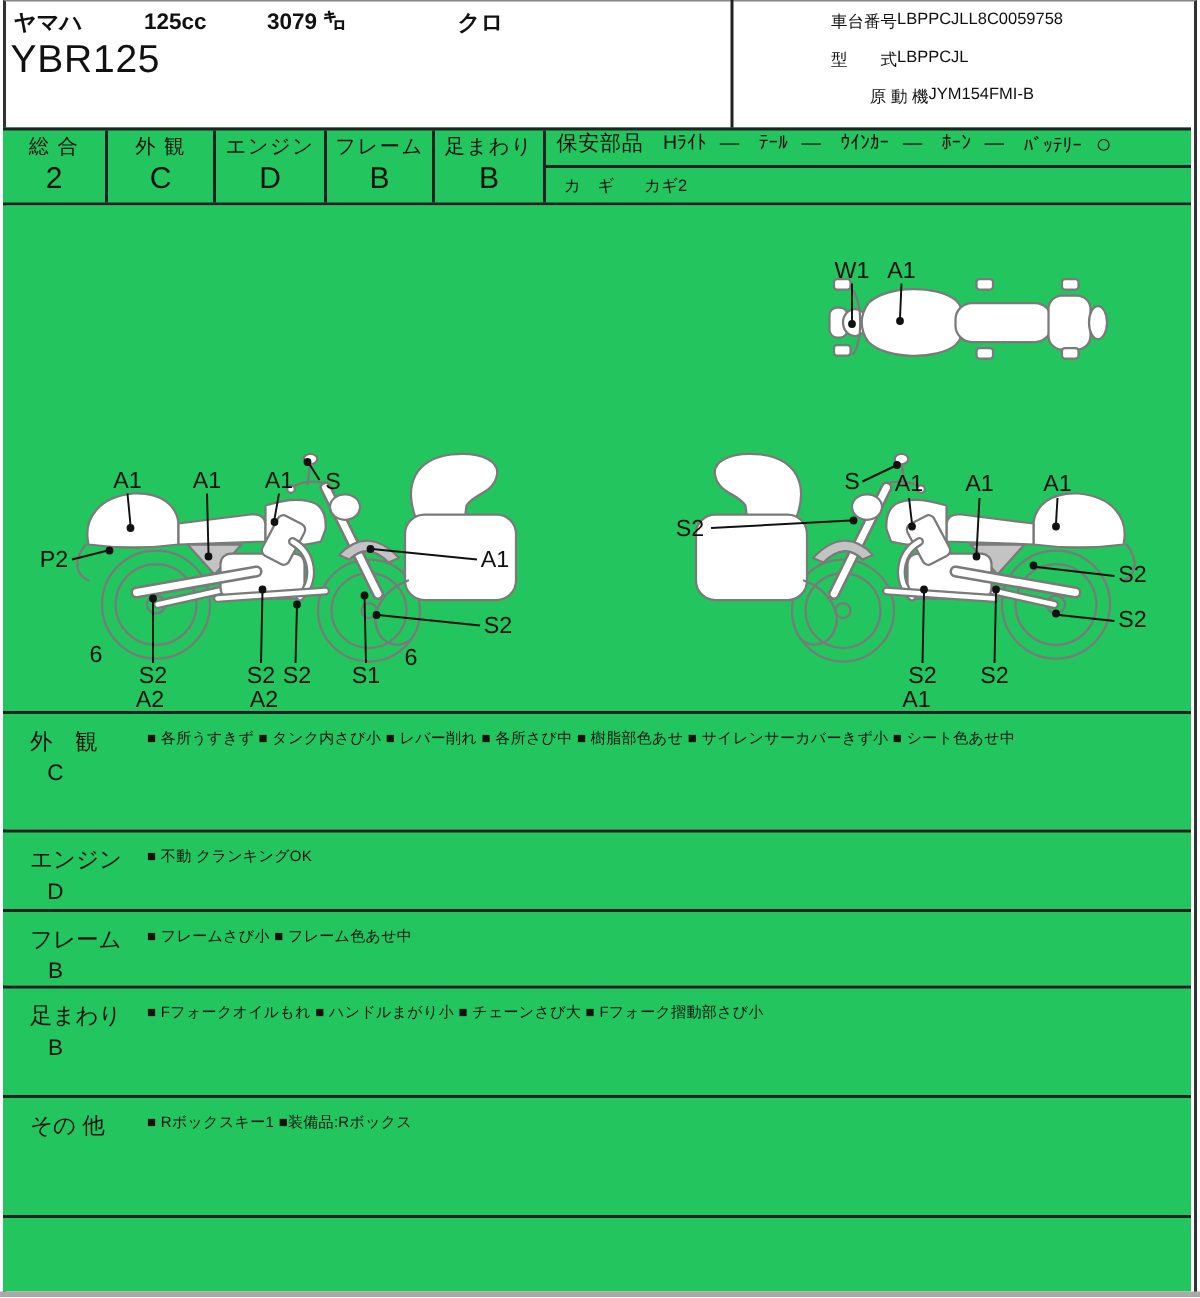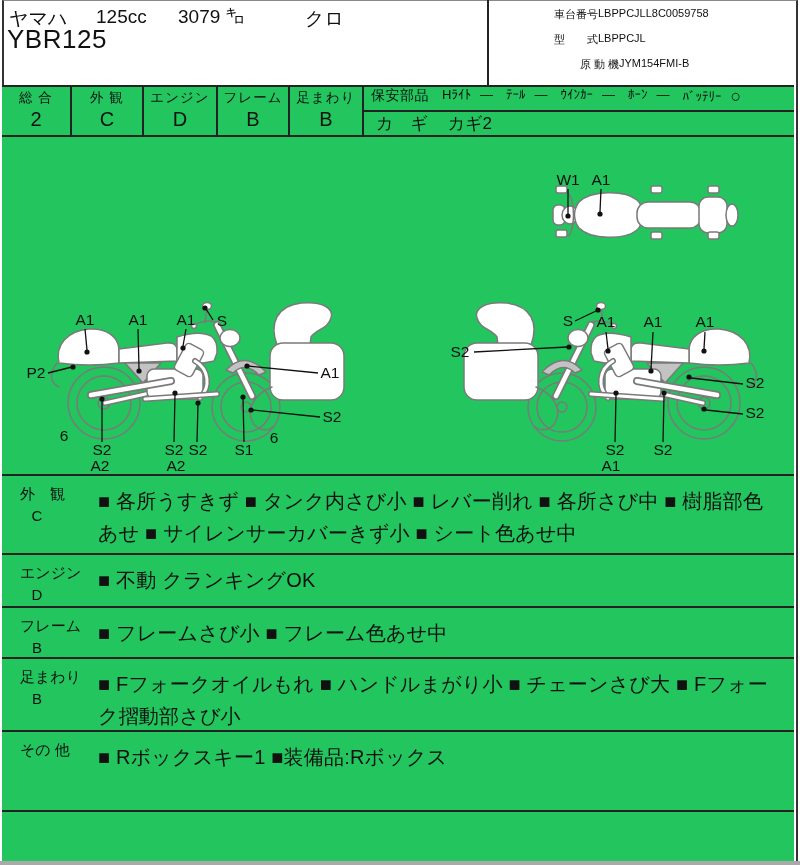--- a/index.html
+++ b/index.html
@@ -5,58 +5,58 @@
   html,body{margin:0;padding:0;background:#fff;}
   .page{position:relative;width:800px;height:865px;background:#fff;overflow:hidden;
         font-family:"Liberation Sans","DejaVu Sans",sans-serif;color:#111;}
   .abs{position:absolute;}
   
   .outer{position:absolute;left:2px;top:0;width:792px;height:861px;
          border-left:2px solid #333;border-right:2px solid #333;border-top:1px solid #888;
          pointer-events:none;}
   .vline-header{position:absolute;left:487px;top:0;width:2px;height:87px;background:#222;}
   
-  .h-small{font-size:19px;white-space:nowrap;}
+  .h-small{font-size:15px;white-space:nowrap;font-weight:bold;}
   .model{font-size:26px;letter-spacing:0.5px;}
   .rh-row{position:absolute;left:518px;width:270px;font-size:11px;white-space:nowrap;display:flex;text-align:right;}
   .rh-label{display:inline-block;min-width:80px;}
   
   .row{position:absolute;left:2px;width:792px;box-sizing:border-box;border-top:2px solid #222;background:#22c55e;}
   .grade-row{display:flex;border-bottom:2px solid #222;}
   .gcell{box-sizing:border-box;border-right:2px solid #222;text-align:center;padding-top:2px;}
   .glabel{font-size:13.5px;letter-spacing:1px;}
   .gvalue{font-size:20px;margin-top:1px;}
   .safety{flex:1;display:flex;flex-direction:column;box-sizing:border-box;}
   .safety-top{height:26px;box-sizing:border-box;border-bottom:2px solid #222;display:flex;align-items:flex-start;padding-left:7px;}
   .safety-label{font-size:14px;letter-spacing:0.5px;}
   .sp-item{display:flex;align-items:center;margin-left:13px;font-size:13px;white-space:nowrap;}
   .sp-name{letter-spacing:0;}
   .sp-mark{margin-left:9px;font-size:13px;}
   .sp-mark.circle{font-size:18px;font-weight:700;line-height:1;}
-  .safety-bottom{height:24px;display:flex;align-items:center;padding-left:12px;font-size:17px;}
+  .safety-bottom{height:24px;display:flex;align-items:center;padding-left:12px;font-size:11px;}
   .key-value{margin-left:20px;}
   
   .diagram-row{border-top:none;height:337px;text-align:right;}
   .diagram-row svg{display:block;}
   svg text{font-family:"Liberation Sans","DejaVu Sans",sans-serif;font-size:15.5px;fill:#111;}
   .bike{stroke:#7a7a7a;stroke-width:1.5;fill:none;stroke-linejoin:round;stroke-linecap:round;}
   .bike .solid{fill:#fff;}
   .bike .shade{fill:#c3c3c3;}
   .pipe-o{stroke:#7a7a7a;stroke-width:8;fill:none;stroke-linecap:round;}
   .pipe-i{stroke:#fff;stroke-width:4.6;fill:none;stroke-linecap:round;}
   .pipe-o.thin{stroke-width:6;}
   .pipe-i.thin{stroke-width:3;}
   .leader{stroke:#111;stroke-width:1.3;}
   .dot{fill:#111;}
   
   .sec-row{display:flex;align-items:flex-start;}
   .sec-label{width:94px;flex:0 0 94px;}
   .sec-name{font-size:15px;padding:9px 0 0 18px;white-space:nowrap;}
   .sec-grade{font-size:15px;text-align:center;width:70px;margin-top:3px;}
-  .sec-comments{flex:1;font-size:20px;line-height:1.62;padding:9px 12px 0 2px;letter-spacing:0.2px;}
+  .sec-comments{flex:1;font-size:10px;line-height:1.62;padding:9px 12px 0 2px;letter-spacing:0.2px;}
   .bottom-band{position:absolute;left:0;top:861px;width:800px;height:4px;background:#a9a9a9;}
 </style>
 </head>
 <body>
 
 <div class="page">
 
   <div class="outer"></div>
   <div class="vline-header"></div>
 

